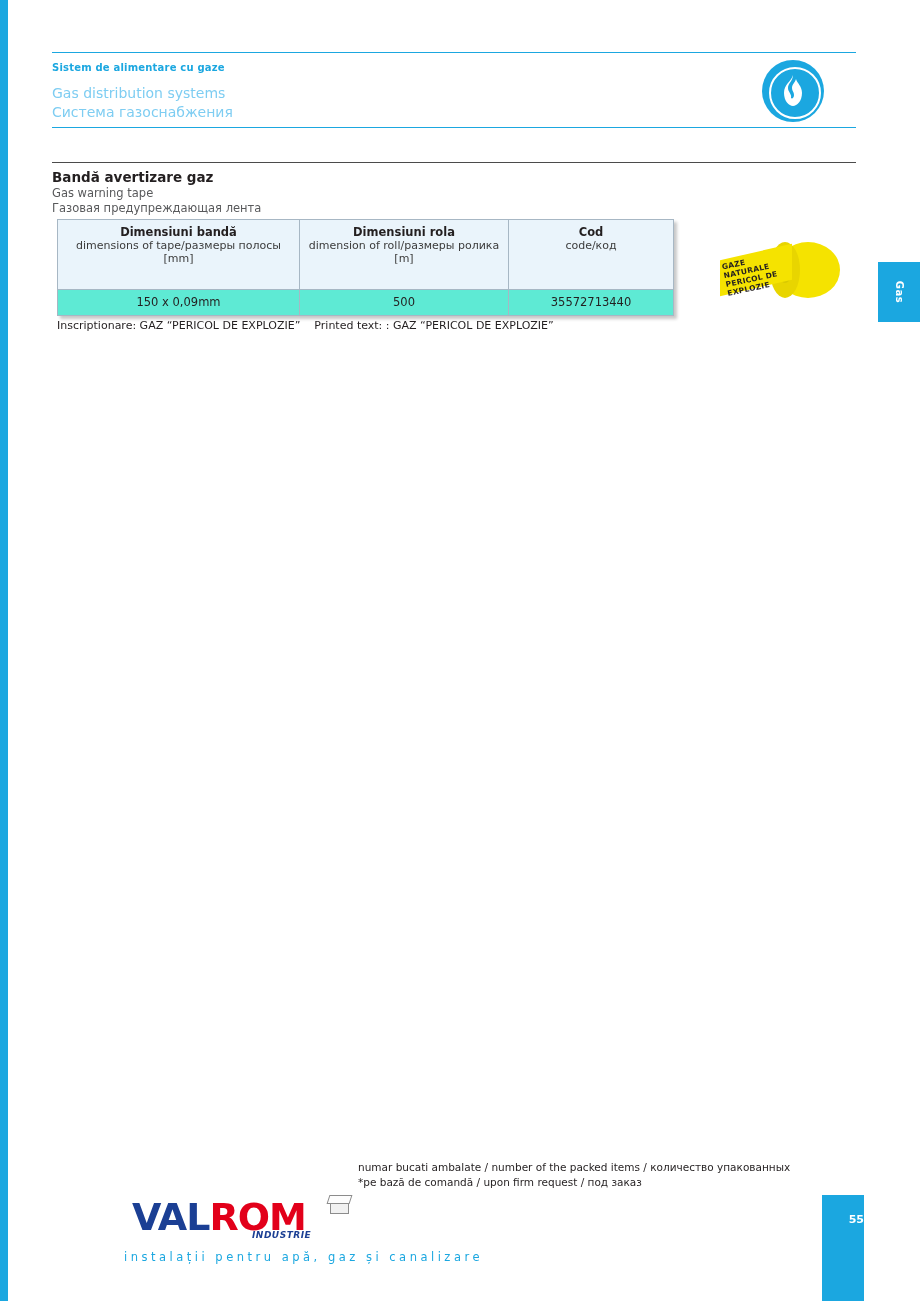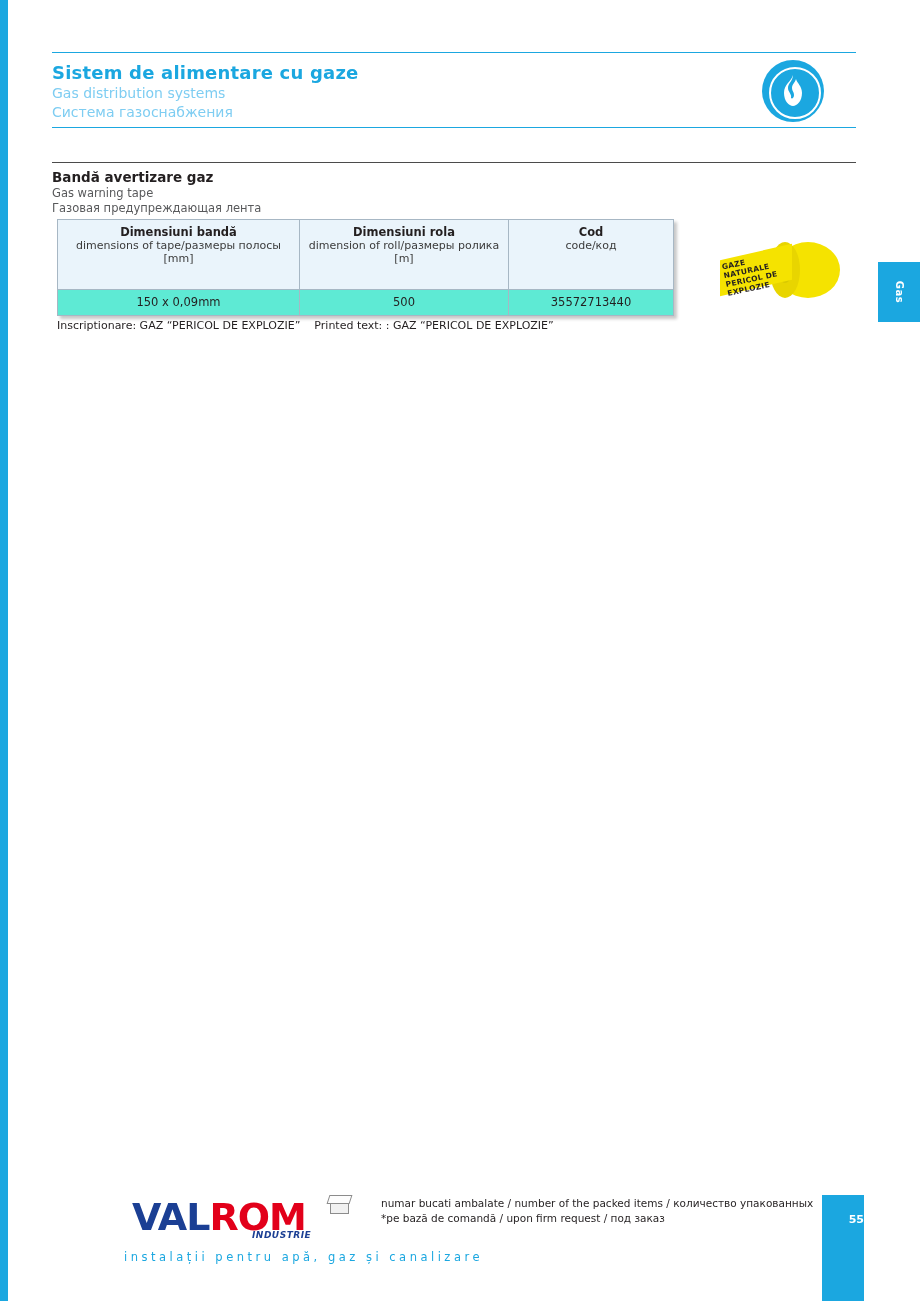--- a/index.html
+++ b/index.html
@@ -40,21 +40,21 @@
     left: 52px;
     top: 127px;
     width: 804px;
     height: 1px;
     background: #1ba7e0;
   }
   .header-title {
     position: absolute;
     left: 52px;
     top: 62px;
-    font-size: 18px;
+    font-size: 10px;
     font-weight: bold;
     color: #1ba7e0;
     letter-spacing: 0.2px;
   }
   .header-sub1 {
     position: absolute;
     left: 52px;
     top: 85px;
     font-size: 14px;
     color: #7ecdf2;
@@ -302,25 +302,24 @@
     position: absolute;
     left: 124px;
     top: 1250px;
     font-size: 11.5px;
     color: #1ba7e0;
     letter-spacing: 3.5px;
   }
   .footer-note {
     position: absolute;
     left: 358px;
-    top: 1196px;
+    top: 1160px;
     font-size: 10.5px;
     color: #231f20;
     line-height: 15px;
-    margin-left: 23px;
   }
   .pkg-icon {
     position: absolute;
     left: 328px;
     top: 1194px;
     width: 24px;
     height: 22px;
   }
   .pkg-icon .box {
     position: absolute;

